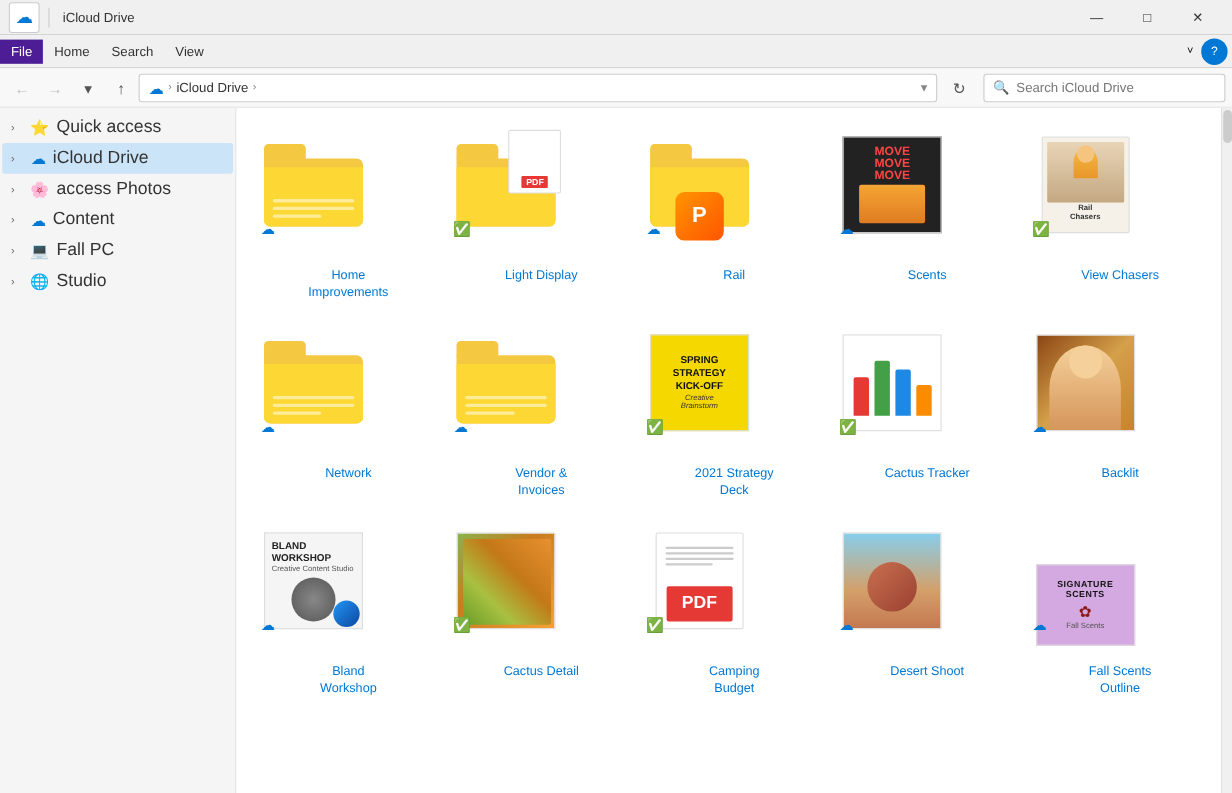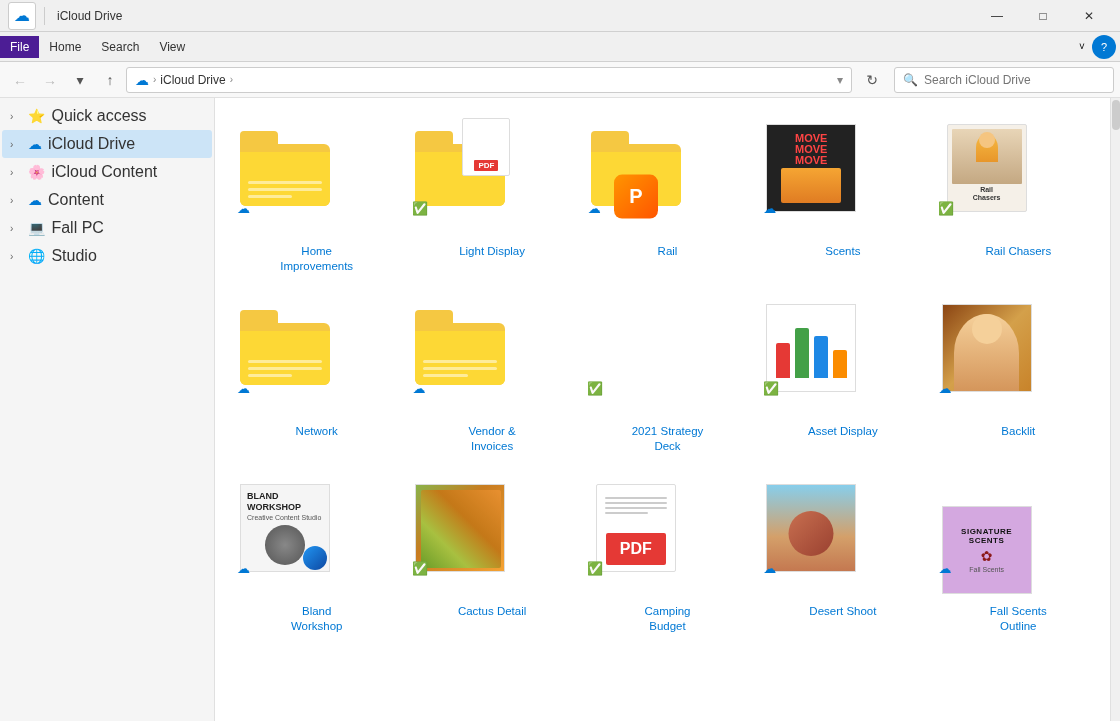--- a/index.html
+++ b/index.html
@@ -327,21 +327,21 @@
       border: 1px solid #ddd;
       display: flex;
       align-items: center;
       justify-content: center;
       overflow: hidden;
       position: relative;
     }
 
     
     .thumb-scents {
-      width: 90px; height: 88px;
+      width: 90px; height: 74px;
       background: #d4a8e0;
       border: 1px solid #ddd;
       display: flex;
       flex-direction: column;
       align-items: center;
       justify-content: center;
       padding: 6px;
       margin-top: 44px;
     }
     .scents-title { font-size: 8px; font-weight: bold; color: #111; text-align: center; line-height: 1.2; letter-spacing: 0.5px; }
@@ -402,21 +402,21 @@
       <span class="item-label">Quick access</span>
     </div>
     <div class="sidebar-item active">
       <span class="expand-arrow">›</span>
       <span style="color:#0078d4;font-size:14px;">☁</span>
       <span class="item-label">iCloud Drive</span>
     </div>
     <div class="sidebar-item">
       <span class="expand-arrow">›</span>
       <span style="font-size:14px;">🌸</span>
-      <span class="item-label">iCloud Content</span>
+      <span class="item-label">access Photos</span>
     </div>
     <div class="sidebar-item">
       <span class="expand-arrow">›</span>
       <span style="color:#0078d4;font-size:14px;">☁</span>
       <span class="item-label">Content</span>
     </div>
     <div class="sidebar-item">
       <span class="expand-arrow">›</span>
       <span style="font-size:14px;color:#555;">💻</span>
       <span class="item-label">Fall PC</span>
@@ -508,21 +508,21 @@
           <div class="thumb-rail">
             <div class="rail-person">
               <div class="rail-person-shape"></div>
 
               <div style="position:absolute;top:3px;left:50%;transform:translateX(-50%);width:16px;height:16px;background:#f5c580;border-radius:50%;"></div>
             </div>
             <div style="font-size:7px;font-weight:bold;color:#333;text-align:center;margin-top:2px;line-height:1.2;">Rail<br>Chasers</div>
           </div>
           <span class="sync-icon sync-check" style="bottom:2px;left:2px;">✅</span>
         </div>
-        <span class="file-name">Rail Chasers</span>
+        <span class="file-name">View Chasers</span>
       </div>
 
       <div class="file-item">
         <div class="file-thumb">
           <div class="folder-icon">
             <div class="folder-tab"></div>
             <div class="folder-back"></div>
             <div class="folder-front">
               <div class="folder-lines">
                 <div class="folder-line"></div>
@@ -549,38 +549,42 @@
               </div>
             </div>
           </div>
           <span class="sync-icon sync-cloud">☁</span>
         </div>
         <span class="file-name">Vendor &amp;<br>Invoices</span>
       </div>
 
       <div class="file-item">
         <div class="file-thumb">
+          <div class="thumb-strategy">
+            <div class="strategy-title">SPRING<br>STRATEGY<br>KICK-OFF</div>
+            <div class="strategy-sub">Creative<br>Brainstorm</div>
+          </div>
           <span class="sync-icon sync-check" style="bottom:2px;left:2px;">✅</span>
         </div>
         <span class="file-name">2021 Strategy<br>Deck</span>
       </div>
 
       <div class="file-item">
         <div class="file-thumb">
           <div class="thumb-asset">
             <div class="bar-chart">
               <div class="bar" style="height:35px;background:#e53935;"></div>
               <div class="bar" style="height:50px;background:#43a047;"></div>
               <div class="bar" style="height:42px;background:#1e88e5;"></div>
               <div class="bar" style="height:28px;background:#fb8c00;"></div>
             </div>
           </div>
           <span class="sync-icon sync-check" style="bottom:2px;left:2px;">✅</span>
         </div>
-        <span class="file-name">Asset Display</span>
+        <span class="file-name">Cactus Tracker</span>
       </div>
 
       <div class="file-item">
         <div class="file-thumb">
           <div class="thumb-backlit">
             <div style="position:relative;width:90px;height:88px;overflow:hidden;display:flex;align-items:flex-start;justify-content:center;">
               <div style="position:absolute;bottom:0;width:65px;height:78px;background:linear-gradient(180deg,#f5d09a 0%,#d4955a 100%);border-radius:50% 50% 0 0;"></div>
               <div style="position:absolute;bottom:48px;width:30px;height:30px;background:#f5d09a;border-radius:50%;"></div>
             </div>
           </div>

